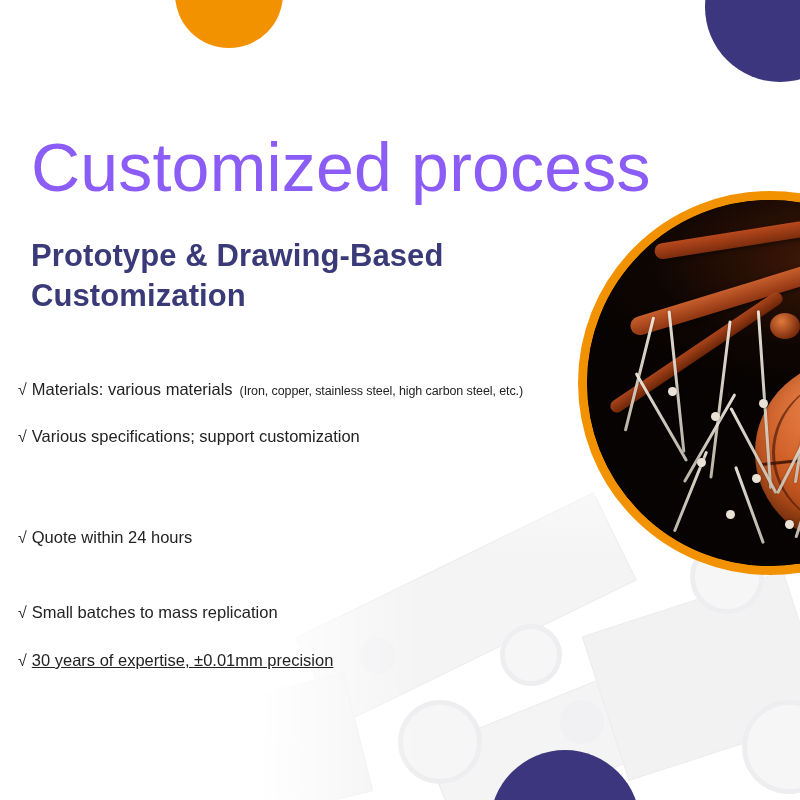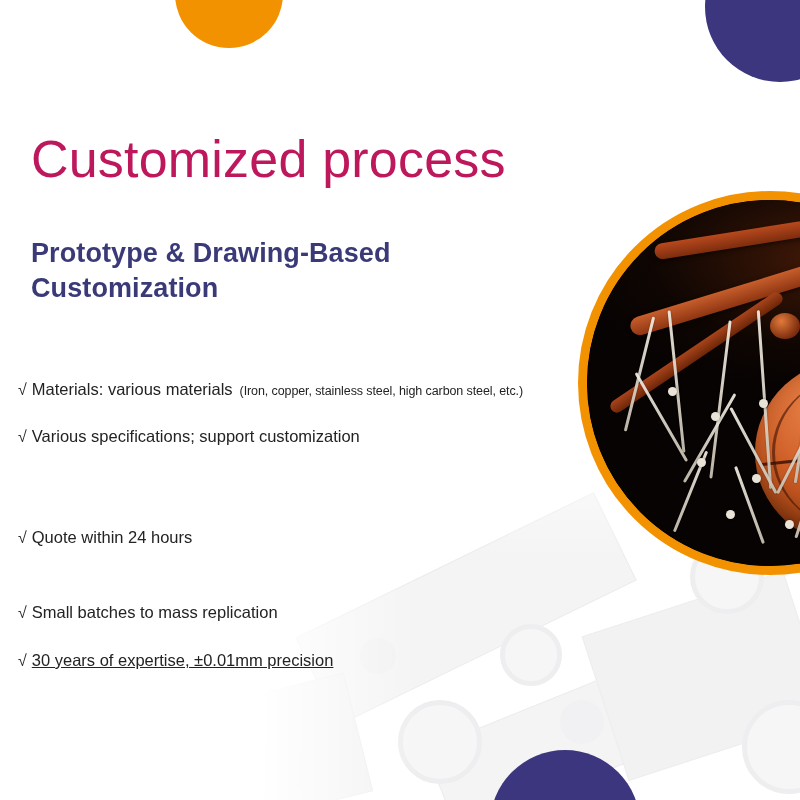--- a/index.html
+++ b/index.html
@@ -63,28 +63,28 @@
   
   .net{position:absolute;left:0;top:30%;width:100%;height:70%;}
   .cord{position:absolute;width:3px;background:linear-gradient(180deg,#efeae0,#c8c0b2);
     border-radius:2px;opacity:.94;box-shadow:0 0 2px rgba(0,0,0,.35);}
   .knot{position:absolute;width:9px;height:9px;border-radius:50%;
     background:#e9e3d7;box-shadow:0 0 3px rgba(0,0,0,.4);}
 
   
   .title{
     position:absolute;left:31px;top:133px;
-    font-size:52px;line-height:1;color:#be185d;
+    font-size:68px;line-height:1;color:#8b5cf6;
     font-weight:300;letter-spacing:.2px;white-space:nowrap;
   }
   .heading{
     position:absolute;left:31px;
     color:#3A3A78;font-weight:600;letter-spacing:.1px;
   }
-  .heading-1{top:236px;font-size:27px;line-height:1.28;width:470px;}
+  .heading-1{top:236px;font-size:31px;line-height:1.28;width:470px;}
   .heading-2{top:497px;font-size:29px;line-height:1.28;white-space:nowrap;}
   .bullet{
     position:absolute;left:18px;
     color:#232323;font-size:16.5px;line-height:1.2;white-space:nowrap;
   }
   .bullet .tick{display:inline-block;margin-right:5px;font-size:16px;color:#2a2a2a;}
   .bullet .note{font-size:12.5px;color:#232323;margin-left:7px;letter-spacing:-.1px;}
   .b1{top:330px;} .b2{top:380px;} .b3{top:427px;}
   .b4{top:528px;} .b5{top:603px;} .b6{top:651px;text-decoration:underline;}
 </style>

